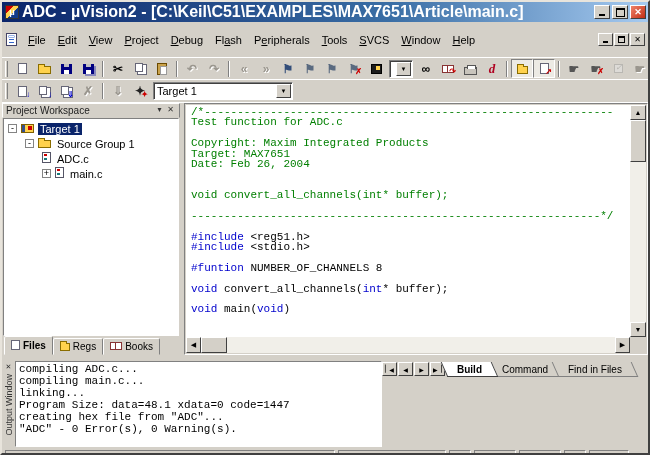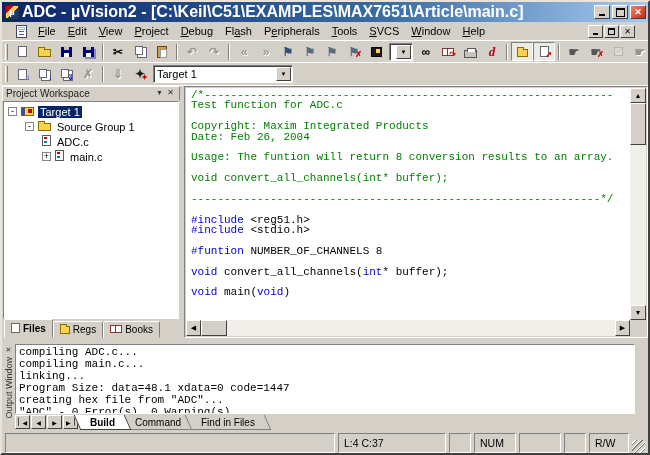--- a/index.html
+++ b/index.html
@@ -18,21 +18,21 @@
     border:1px solid #333; color:#fff; font-size:9px; font-weight:bold; text-align:center; line-height:12px; }
   #title-text { color:#fff; font-weight:bold; font-size:16px; white-space:nowrap; overflow:hidden; flex:1; }
   .cap-btn { width:16px; height:14px; margin-left:2px; flex:none; background:#d4d0c8;
     border:1px solid; border-color:#fff #404040 #404040 #fff;
     display:flex; align-items:center; justify-content:center; font-size:8px; line-height:1; }
   .cap-min::after { content:""; width:6px; height:2px; background:#000; margin-top:6px; }
   .cap-max::after { content:""; width:7px; height:6px; border:1px solid #000; border-top-width:2px; }
   .cap-close { background:#d8452c; background:linear-gradient(135deg,#f0836a,#c22e14); color:#fff; font-weight:bold; font-size:9px; }
 
   
-  #menubar { height:19px; display:flex; align-items:center; padding:0 13px; border-bottom:1px solid #fff; }
+  #menubar { height:36px; display:flex; align-items:center; padding:0 3px; border-bottom:1px solid #fff; }
   #child-icon { width:11px; height:13px; background:#fff; border:1px solid #446; margin:0 5px 0 1px; flex:none; position:relative; }
   #child-icon::after { content:""; position:absolute; left:2px; top:2px; width:5px; height:1px;
     box-shadow:0 0 0 .5px #36c, 0 3px 0 0 #36c, 0 6px 0 0 #36c; }
   .menu-item { padding:2px 6px; white-space:nowrap; }
   #menu-right { margin-left:auto; display:flex; }
   .mdi-btn { width:15px; height:13px; margin-left:1px; background:#d4d0c8;
     border:1px solid; border-color:#fff #404040 #404040 #fff;
     display:flex; align-items:center; justify-content:center; font-size:8px; }
   .mdi-min::after { content:""; width:5px; height:2px; background:#000; margin-top:5px; }
   .mdi-restore { position:relative; }
@@ -131,21 +131,21 @@
   #hscroll .sthumb { width:26px; }
   #hscroll .strack { flex:1; }
   #scorner { position:absolute; right:1px; bottom:1px; width:16px; height:16px; background:#d4d0c8; }
 
   
   #hsplit { height:6px; }
   #output { height:86px; display:flex; }
   #ostrip { width:13px; flex:none; display:flex; flex-direction:column; align-items:center; padding-top:1px; }
   #ostrip .ph-btn { font-size:7px; }
   .vlabel { writing-mode:vertical-rl; transform:rotate(180deg); font-size:9px; color:#333; margin-top:1px; overflow:hidden; white-space:nowrap; }
-  #obody { flex:1; display:flex; flex-direction:column; margin-right:13px; }
+  #obody { flex:1; display:flex; margin-right:13px; }
   #olines { flex:1; background:#fff; overflow:hidden; padding:1px 0 0 3px;
     border:1px solid; border-color:#808080 #fff #fff #808080;
     font-family:"Liberation Mono", monospace; font-size:11px; }
   .ol { height:12px; line-height:12px; white-space:pre; }
   #otabrow { height:16px; display:flex; align-items:stretch; padding-top:1px; }
   .onav { width:15px; height:14px; margin-right:1px; background:#d4d0c8; flex:none;
     border:1px solid; border-color:#fff #404040 #404040 #fff;
     display:flex; align-items:center; justify-content:center; font-size:6px; }
   .onav.bar-l::before { content:"▏"; font-size:7px; margin-right:-1px; }
   .onav.bar-r::after { content:"▕"; font-size:7px; margin-left:-1px; }
@@ -363,23 +363,23 @@
           </div>
         </div>
     </div>
     <div id="vsplit"></div>
     <div id="editor">
       <div id="code">
           <div class="cl"><span class="sg-cmt">/*--------------------------------------------------------------</span></div>
           <div class="cl"><span class="sg-cmt">Test function for ADC.c</span></div>
           <div class="cl">&nbsp;</div>
           <div class="cl"><span class="sg-cmt">Copyright: Maxim Integrated Products</span></div>
+          <div class="cl"><span class="sg-cmt">Target: MAX7651</span></div>
           <div class="cl"><span class="sg-cmt">Date: Feb 26, 2004</span></div>
           <div class="cl">&nbsp;</div>
-          <div class="cl"><span class="sg-cmt">Usage: The funtion will return 8 conversion results to an array.</span></div>
           <div class="cl">&nbsp;</div>
           <div class="cl"><span class="sg-cmt">void convert_all_channels(int* buffer);</span></div>
           <div class="cl">&nbsp;</div>
           <div class="cl"><span class="sg-cmt">--------------------------------------------------------------*/</span></div>
           <div class="cl">&nbsp;</div>
           <div class="cl"><span class="sg-pp">#include</span><span class="sg-pl"> &lt;reg51.h&gt;</span></div>
           <div class="cl"><span class="sg-pp">#include</span><span class="sg-pl"> &lt;stdio.h&gt;</span></div>
           <div class="cl">&nbsp;</div>
           <div class="cl"><span class="sg-pp">#funtion</span><span class="sg-pl"> NUMBER_OF_CHANNELS 8</span></div>
           <div class="cl">&nbsp;</div>

